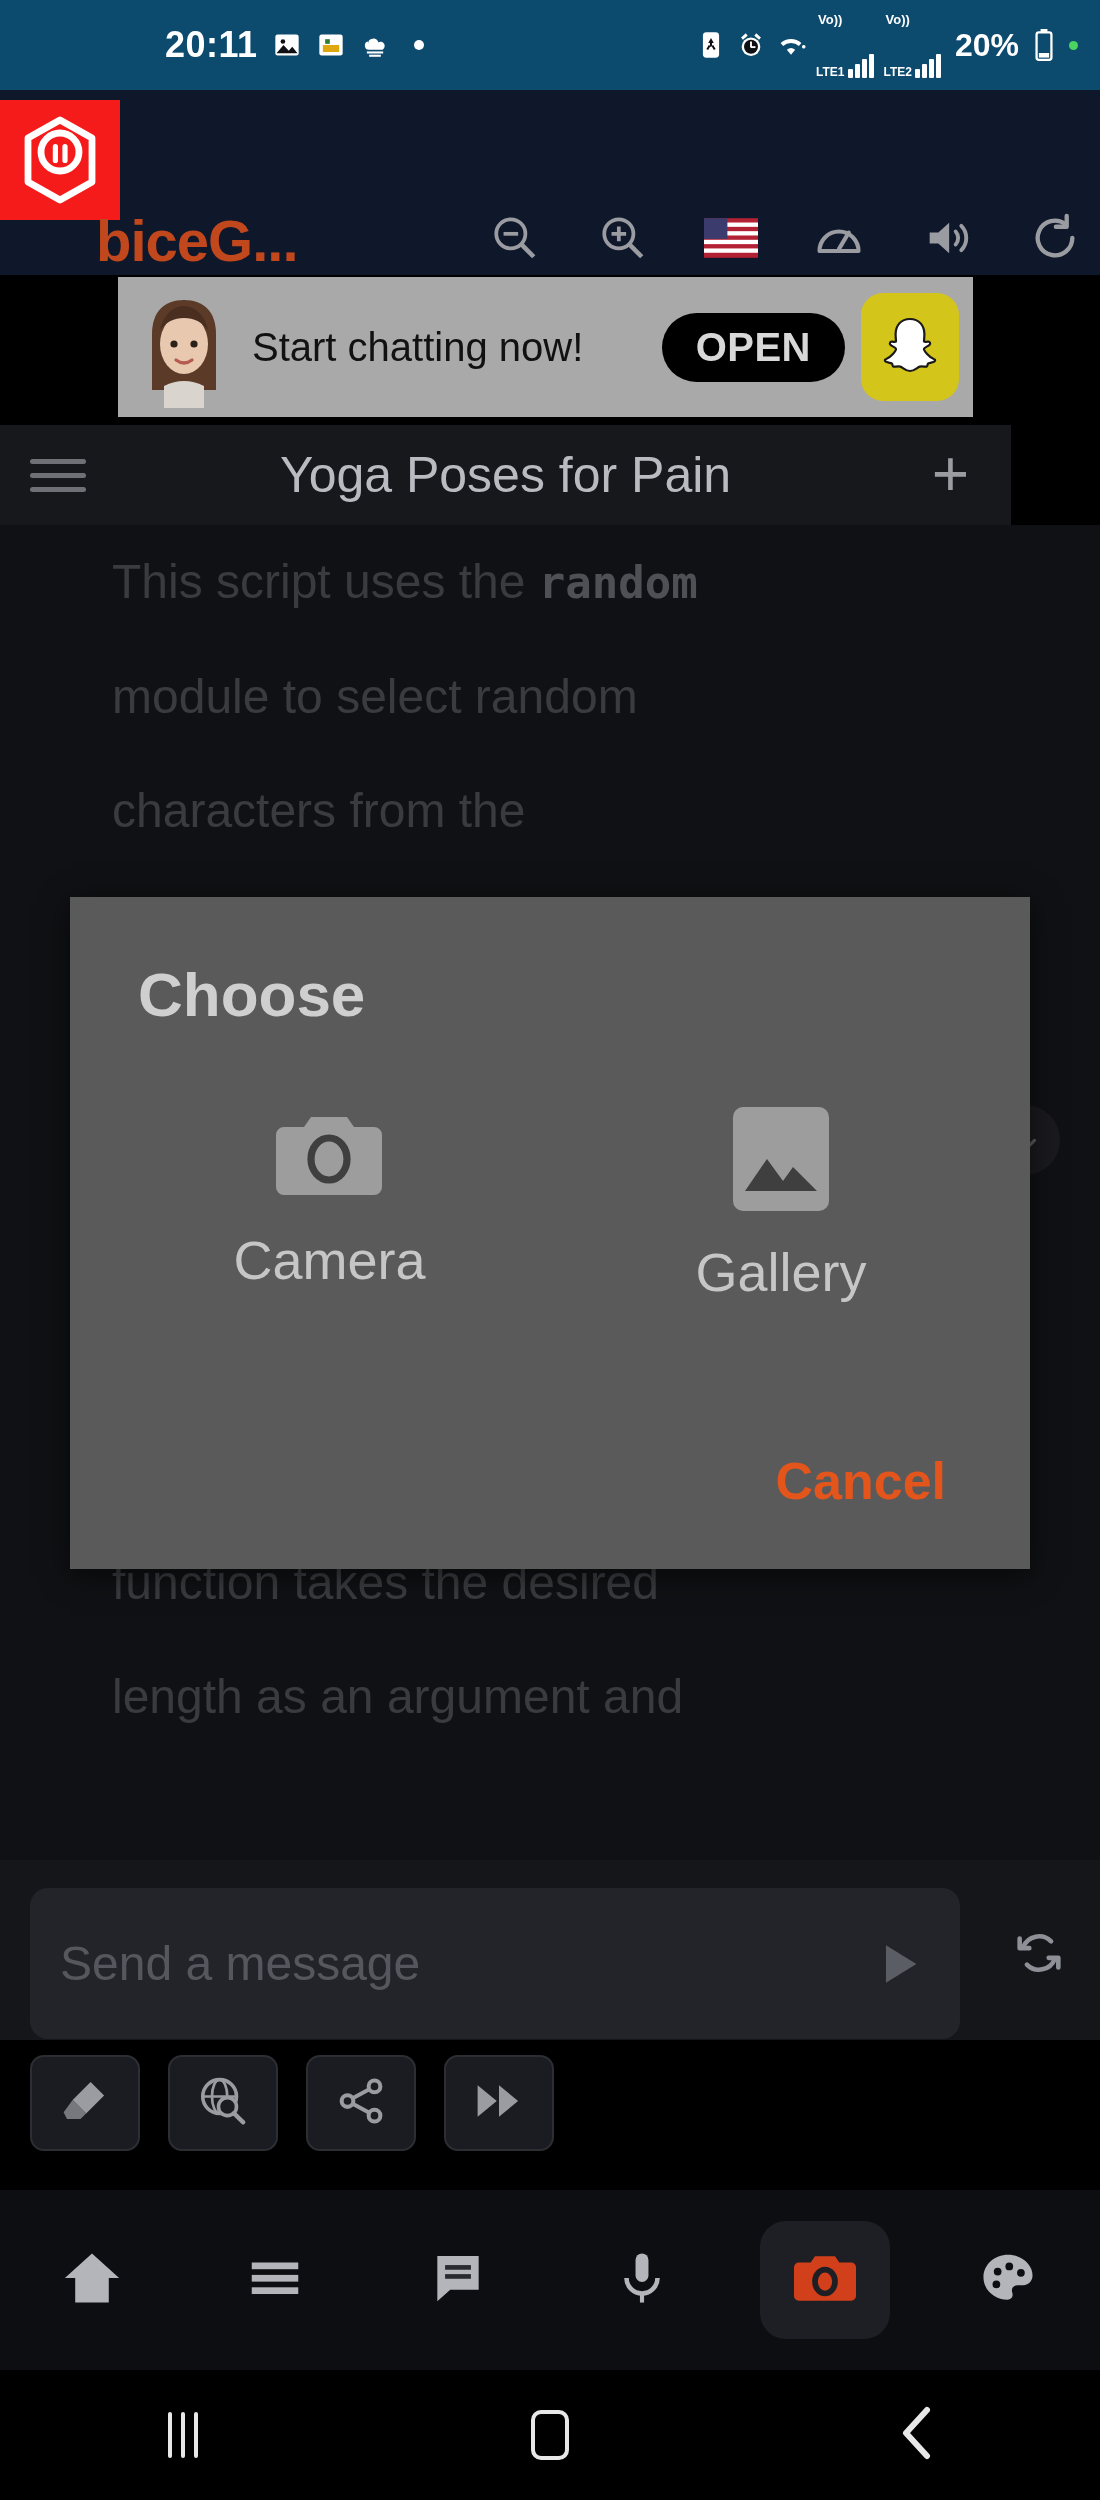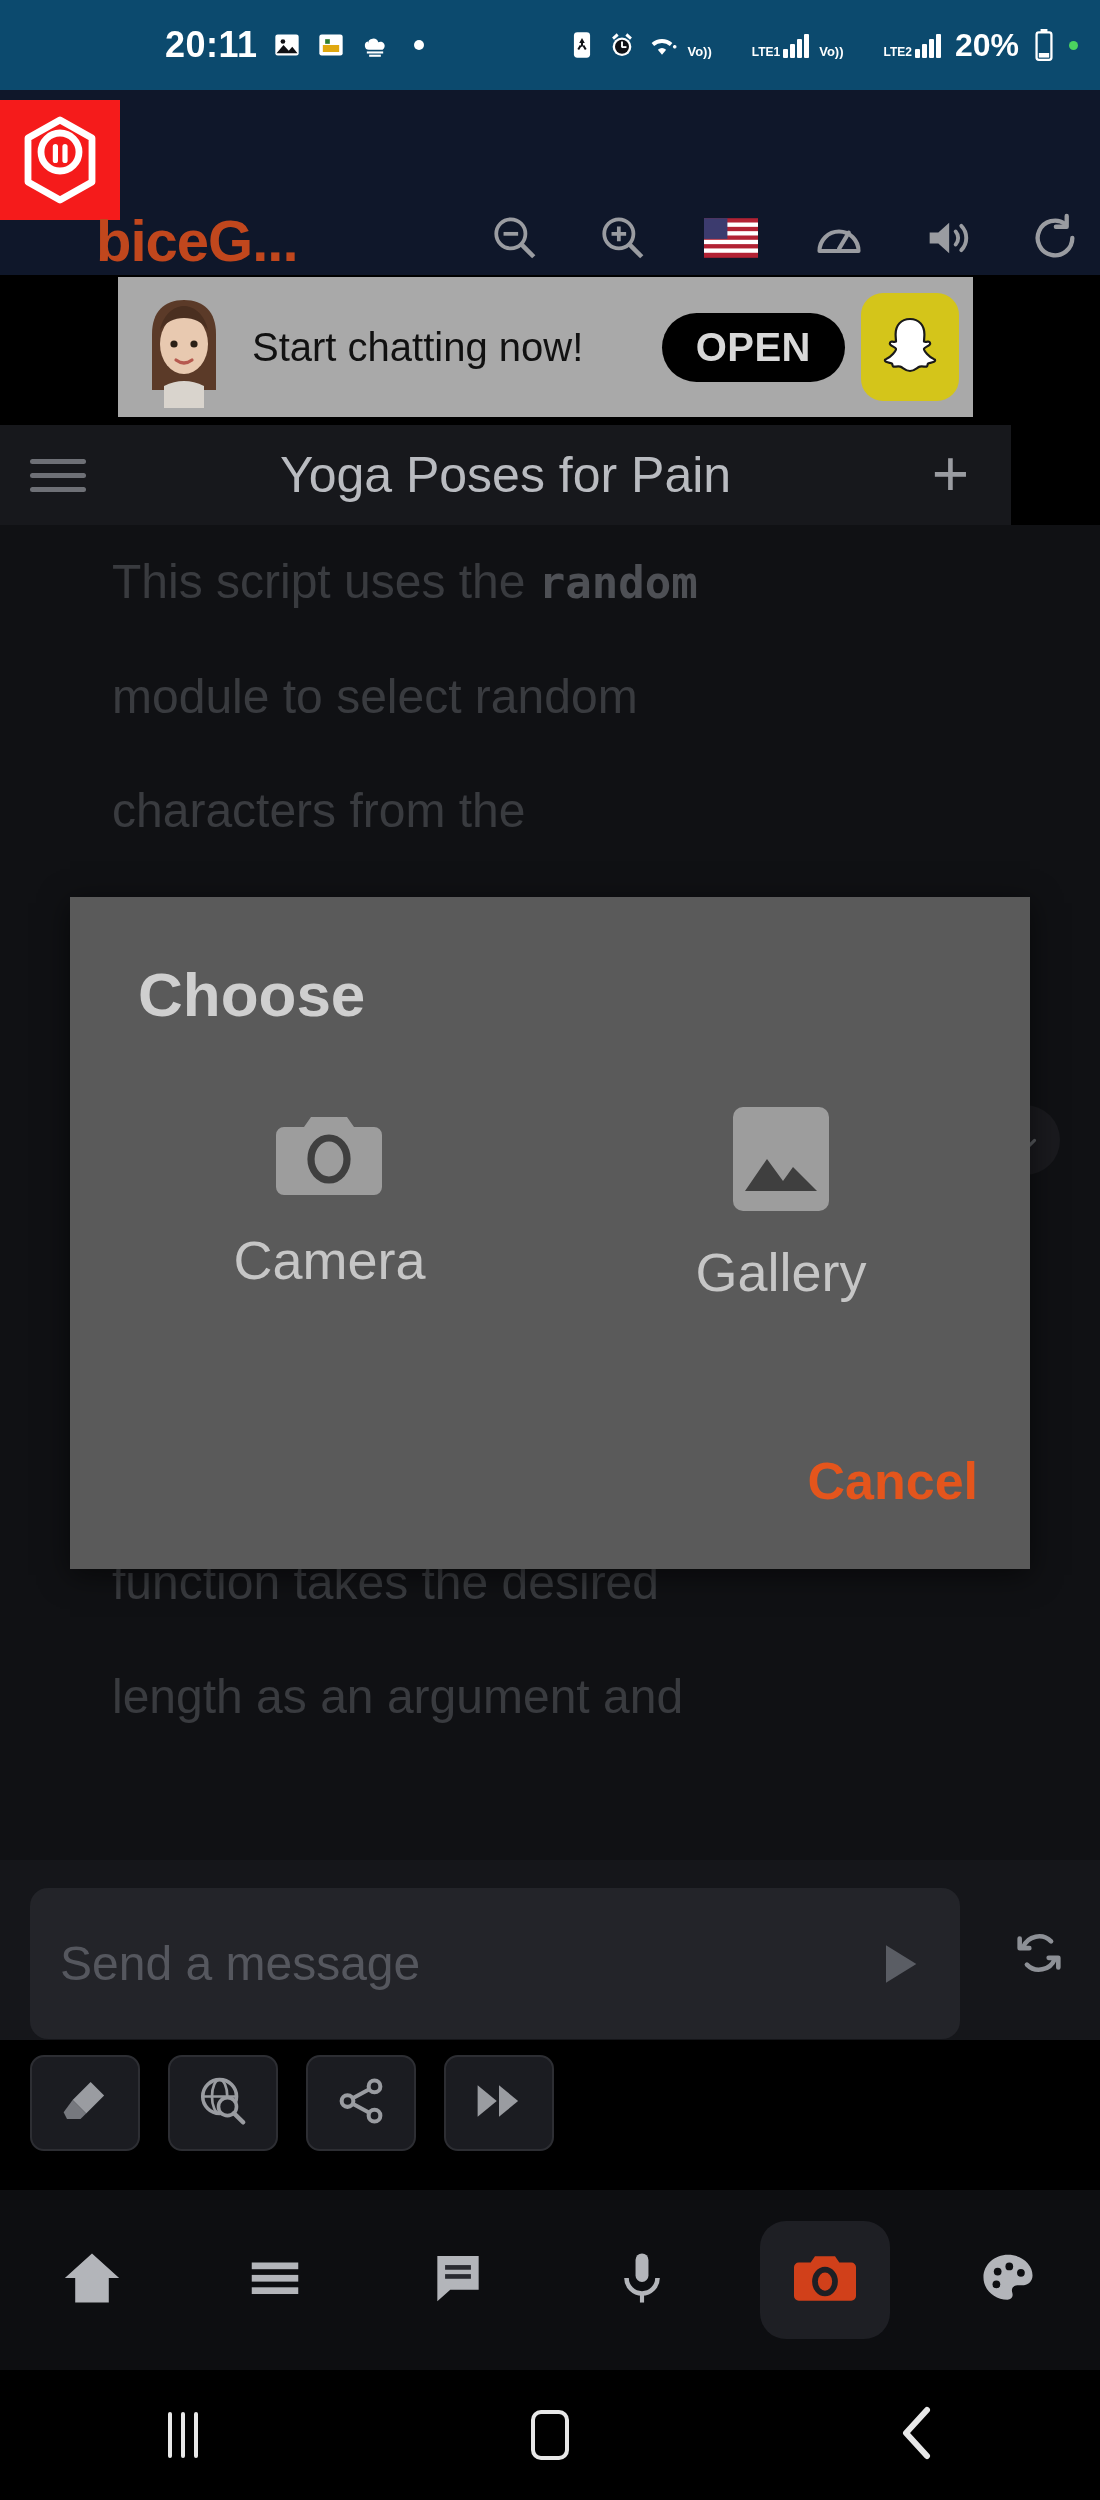--- a/index.html
+++ b/index.html
@@ -16,21 +16,21 @@
     position:absolute; top:0; left:0; width:1100px; height:90px;
     background:#0c4a6e; display:flex; align-items:center;
   }
   .sb-left { position:absolute; left:165px; display:flex; align-items:center; gap:14px; }
   .sb-clock { color:#fff; font-size:36px; font-weight:700; letter-spacing:0.5px; }
   .sb-ic { width:30px; height:30px; display:inline-flex; align-items:center; justify-content:center; }
   .sb-ic svg { display:block; }
   .sb-right { position:absolute; right:22px; display:flex; align-items:center; gap:10px; }
   .sb-pct { color:#fff; font-size:32px; font-weight:700; margin-left:4px; }
   .netgrp { display:flex; align-items:flex-end; gap:3px; }
-  .volte { display:flex; flex-direction:row; align-items:center; line-height:1;gap:40px; }
+  .volte { display:flex; flex-direction:column; align-items:center; line-height:1;gap:40px; }
   .volte b { color:#fff; font-size:13px; font-weight:700; }
   .volte i { color:#fff; font-size:12px; font-style:normal; font-weight:700; }
   .bars { display:flex; align-items:flex-end; gap:2px; height:26px; }
   .bars span { width:5px; background:#fff; border-radius:1px; }
   .greendot { width:9px; height:9px; border-radius:50%; background:#4bd35f; }
 
   
   .browserbar {
     position:absolute; top:90px; left:0; width:1100px; height:185px;
     background:#0f172a;
@@ -94,21 +94,21 @@
   .dialog {
     position:absolute; top:897px; left:70px; width:960px; height:672px;
     background:#5a5a5a; box-shadow:0 6px 28px rgba(0,0,0,0.55);
   }
   .dlg-title { position:absolute; left:68px; top:62px; color:#cfcfcf;
     font-size:62px; font-weight:700; }
   .dlg-options { position:absolute; top:210px; left:0; width:100%;
     display:flex; justify-content:center; gap:270px; }
   .dlg-opt { display:flex; flex-direction:column; align-items:center; gap:26px; }
   .dlg-opt-label { color:#c6c6c6; font-size:54px; }
-  .dlg-cancel { position:absolute; right:52px; bottom:58px; color:#e4551c;
+  .dlg-cancel { position:absolute; right:84px; bottom:58px; color:#e4551c;
     font-size:52px; font-weight:700; }
 
   
   .composer {
     position:absolute; top:1860px; left:0; width:1100px; height:180px;
     background:#15161a;
   }
   .inputbox {
     position:absolute; left:30px; top:28px; width:930px; height:151px;
     background:#232429; border-radius:18px; display:flex; align-items:center;

